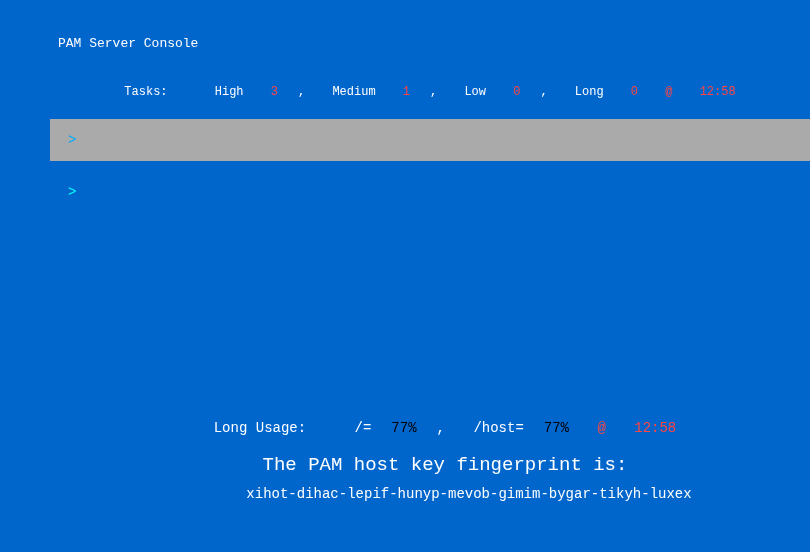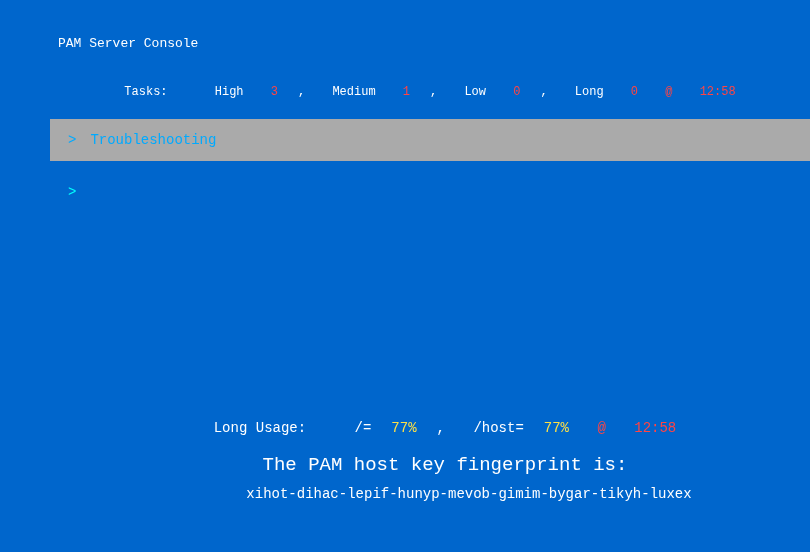--- a/index.html
+++ b/index.html
@@ -98,21 +98,21 @@
       text-align: center;
     }
 
     #disk-usage-line {
       font-size: 14px;
       margin-bottom: 18px;
       color: #ffffff;
     }
 
     .disk-val {
-      color: #fde047;
+      color: #000000;
     }
 
     .disk-time {
       color: #ff4444;
     }
 
     #fingerprint-label {
       font-size: 19px;
       color: #ffffff;
       margin-bottom: 10px;
@@ -143,21 +143,20 @@
     <span class="task-low">0</span><span class="tasks-label">, </span>
     <span class="tasks-label">Long</span>
     <span class="task-long">0</span>
     <span class="task-time"> @ </span>
     <span class="task-time">12:58</span>
   </div>
 
   <div id="menu-area">
     <div class="menu-item selected">
       <span class="arrow">&gt;</span>
-      <span> Troubleshooting</span>
     </div>
     <div class="menu-item">
       <span class="arrow">&gt;</span>
     </div>
   </div>
 
   <div id="bottom-area">
     <div id="disk-usage-line">
       <span>Long Usage:</span>
       <span> </span><span>/=</span><span class="disk-val">77%</span><span>, </span><span>/host=</span><span class="disk-val">77%</span>

